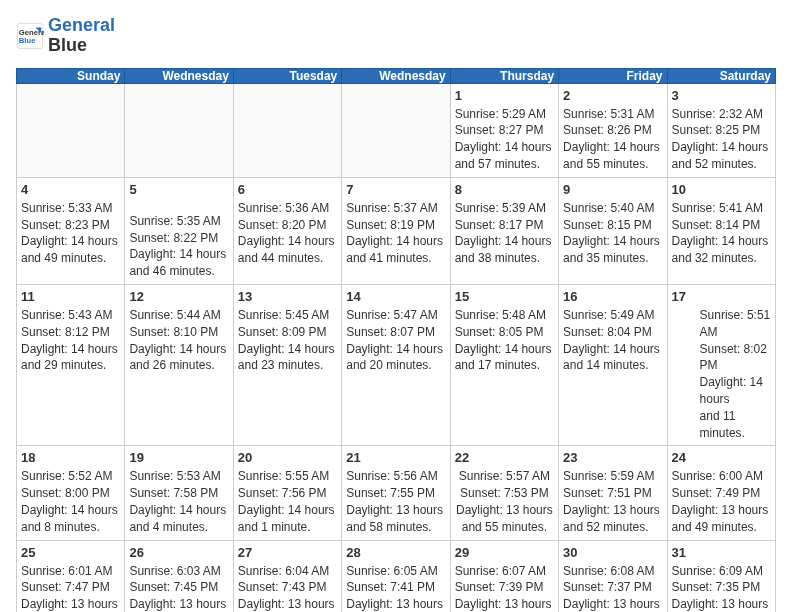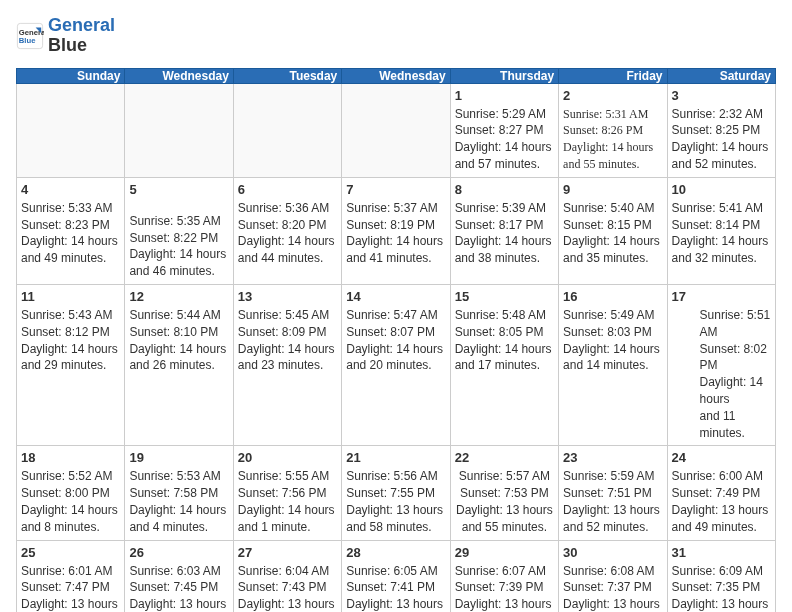--- a/index.html
+++ b/index.html
@@ -128,21 +128,21 @@
         <td class="empty"></td>
         <td>
           <div class="day-number">1</div>
           <div class="day-info" style="white-space: pre-line;">Sunrise: 5:29 AM
 Sunset: 8:27 PM
 Daylight: 14 hours
 and 57 minutes.</div>
         </td>
         <td>
           <div class="day-number">2</div>
-          <div class="day-info" style="white-space: pre-line; font-family: Liberation Serif, serif;">Sunrise: 5:31 AM
+          <div class="day-info" style="white-space: pre-line;">Sunrise: 5:31 AM
 Sunset: 8:26 PM
 Daylight: 14 hours
 and 55 minutes.</div>
         </td>
         <td>
           <div class="day-number">3</div>
           <div class="day-info" style="white-space: pre-line;">Sunrise: 2:32 AM
 Sunset: 8:25 PM
 Daylight: 14 hours
 and 52 minutes.</div>
@@ -231,21 +231,21 @@
         <td>
           <div class="day-number">15</div>
           <div class="day-info" style="white-space: pre-line;">Sunrise: 5:48 AM
 Sunset: 8:05 PM
 Daylight: 14 hours
 and 17 minutes.</div>
         </td>
         <td>
           <div class="day-number">16</div>
           <div class="day-info" style="white-space: pre-line;">Sunrise: 5:49 AM
-Sunset: 8:03 PM
+Sunset: 8:04 PM
 Daylight: 14 hours
 and 14 minutes.</div>
         </td>
         <td>
           <div class="day-number">17</div>
           <div class="day-info" style="white-space: pre-line; margin-left: 28px;">Sunrise: 5:51 AM
 Sunset: 8:02 PM
 Daylight: 14 hours
 and 11 minutes.</div>
         </td>

